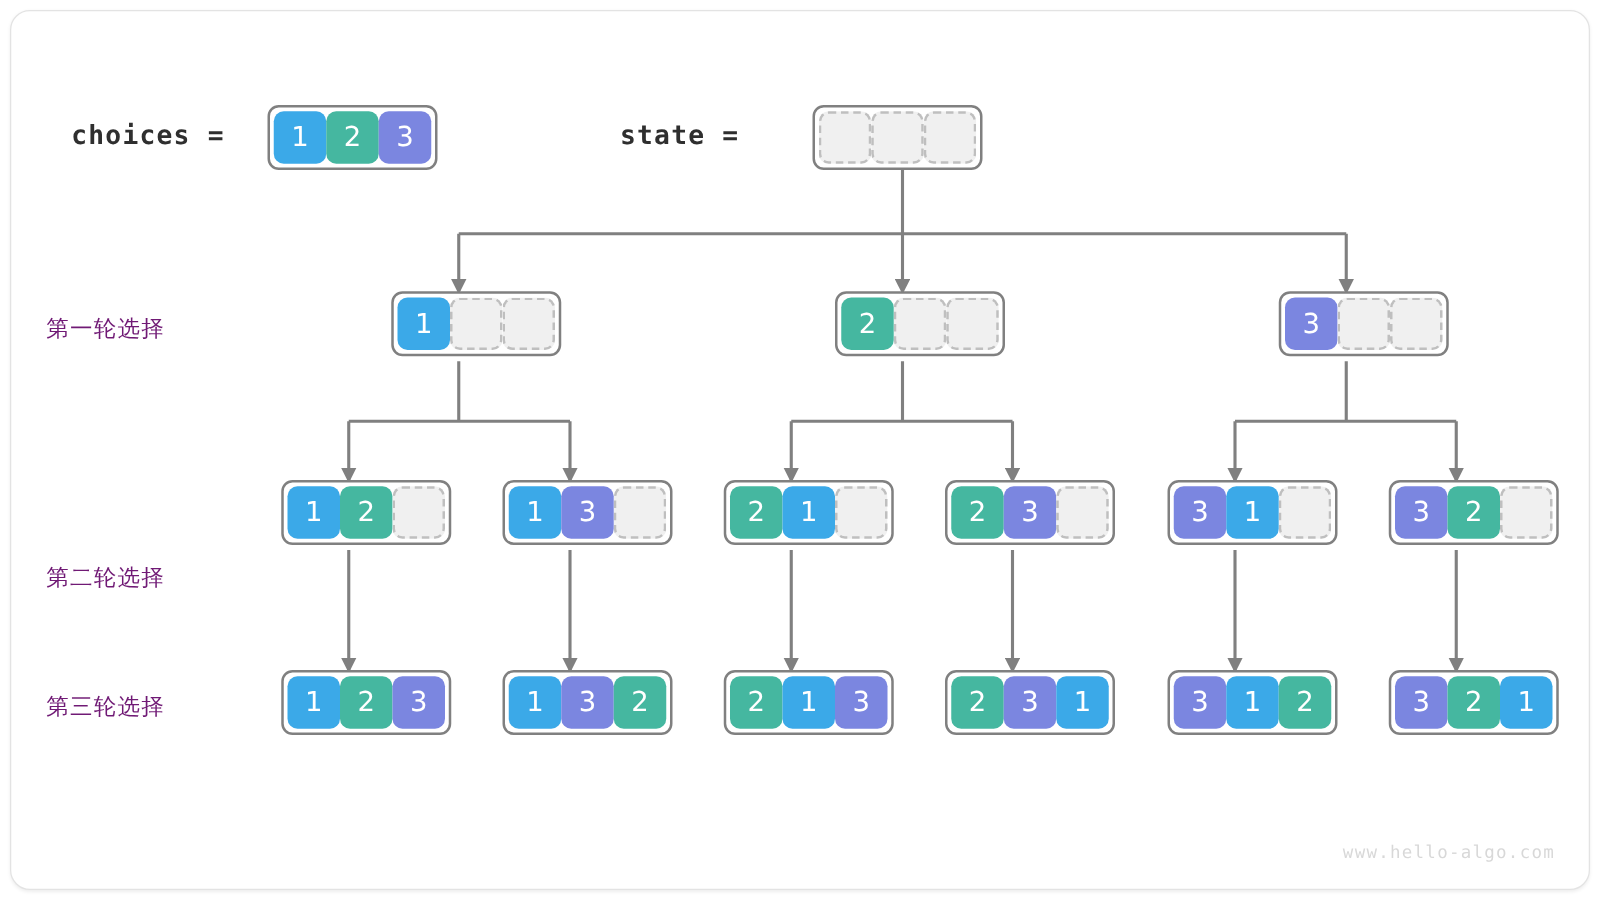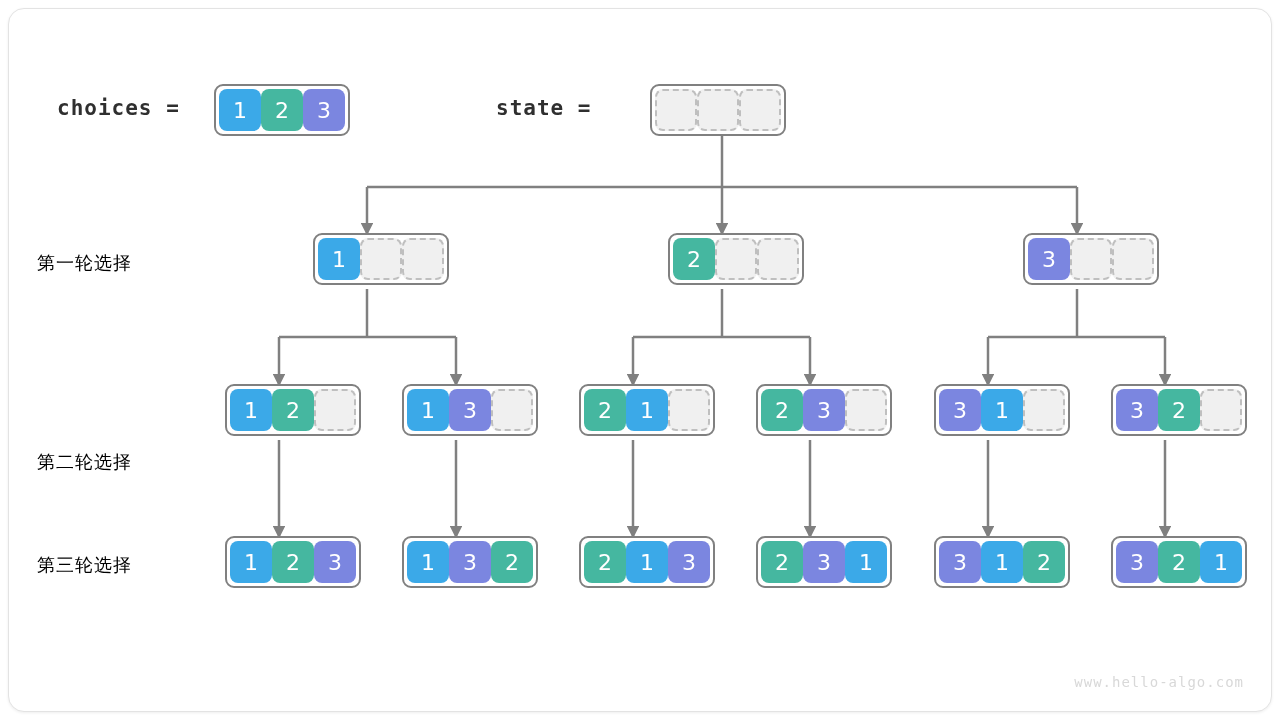--- a/index.html
+++ b/index.html
@@ -46,21 +46,21 @@
     color: #2f2f2f;
     white-space: nowrap;
     letter-spacing: 1px;
   }
 
   
   .row-label {
     position: absolute;
     font-family: Liberation Serif, serif;
     font-size: 18px;
-    color: #000000;
+    color: #701a75;
     white-space: nowrap;
     letter-spacing: 1px;
   }
 
   
   .array {
     position: absolute;
     display: flex;
     flex-direction: row;
     align-items: center;

